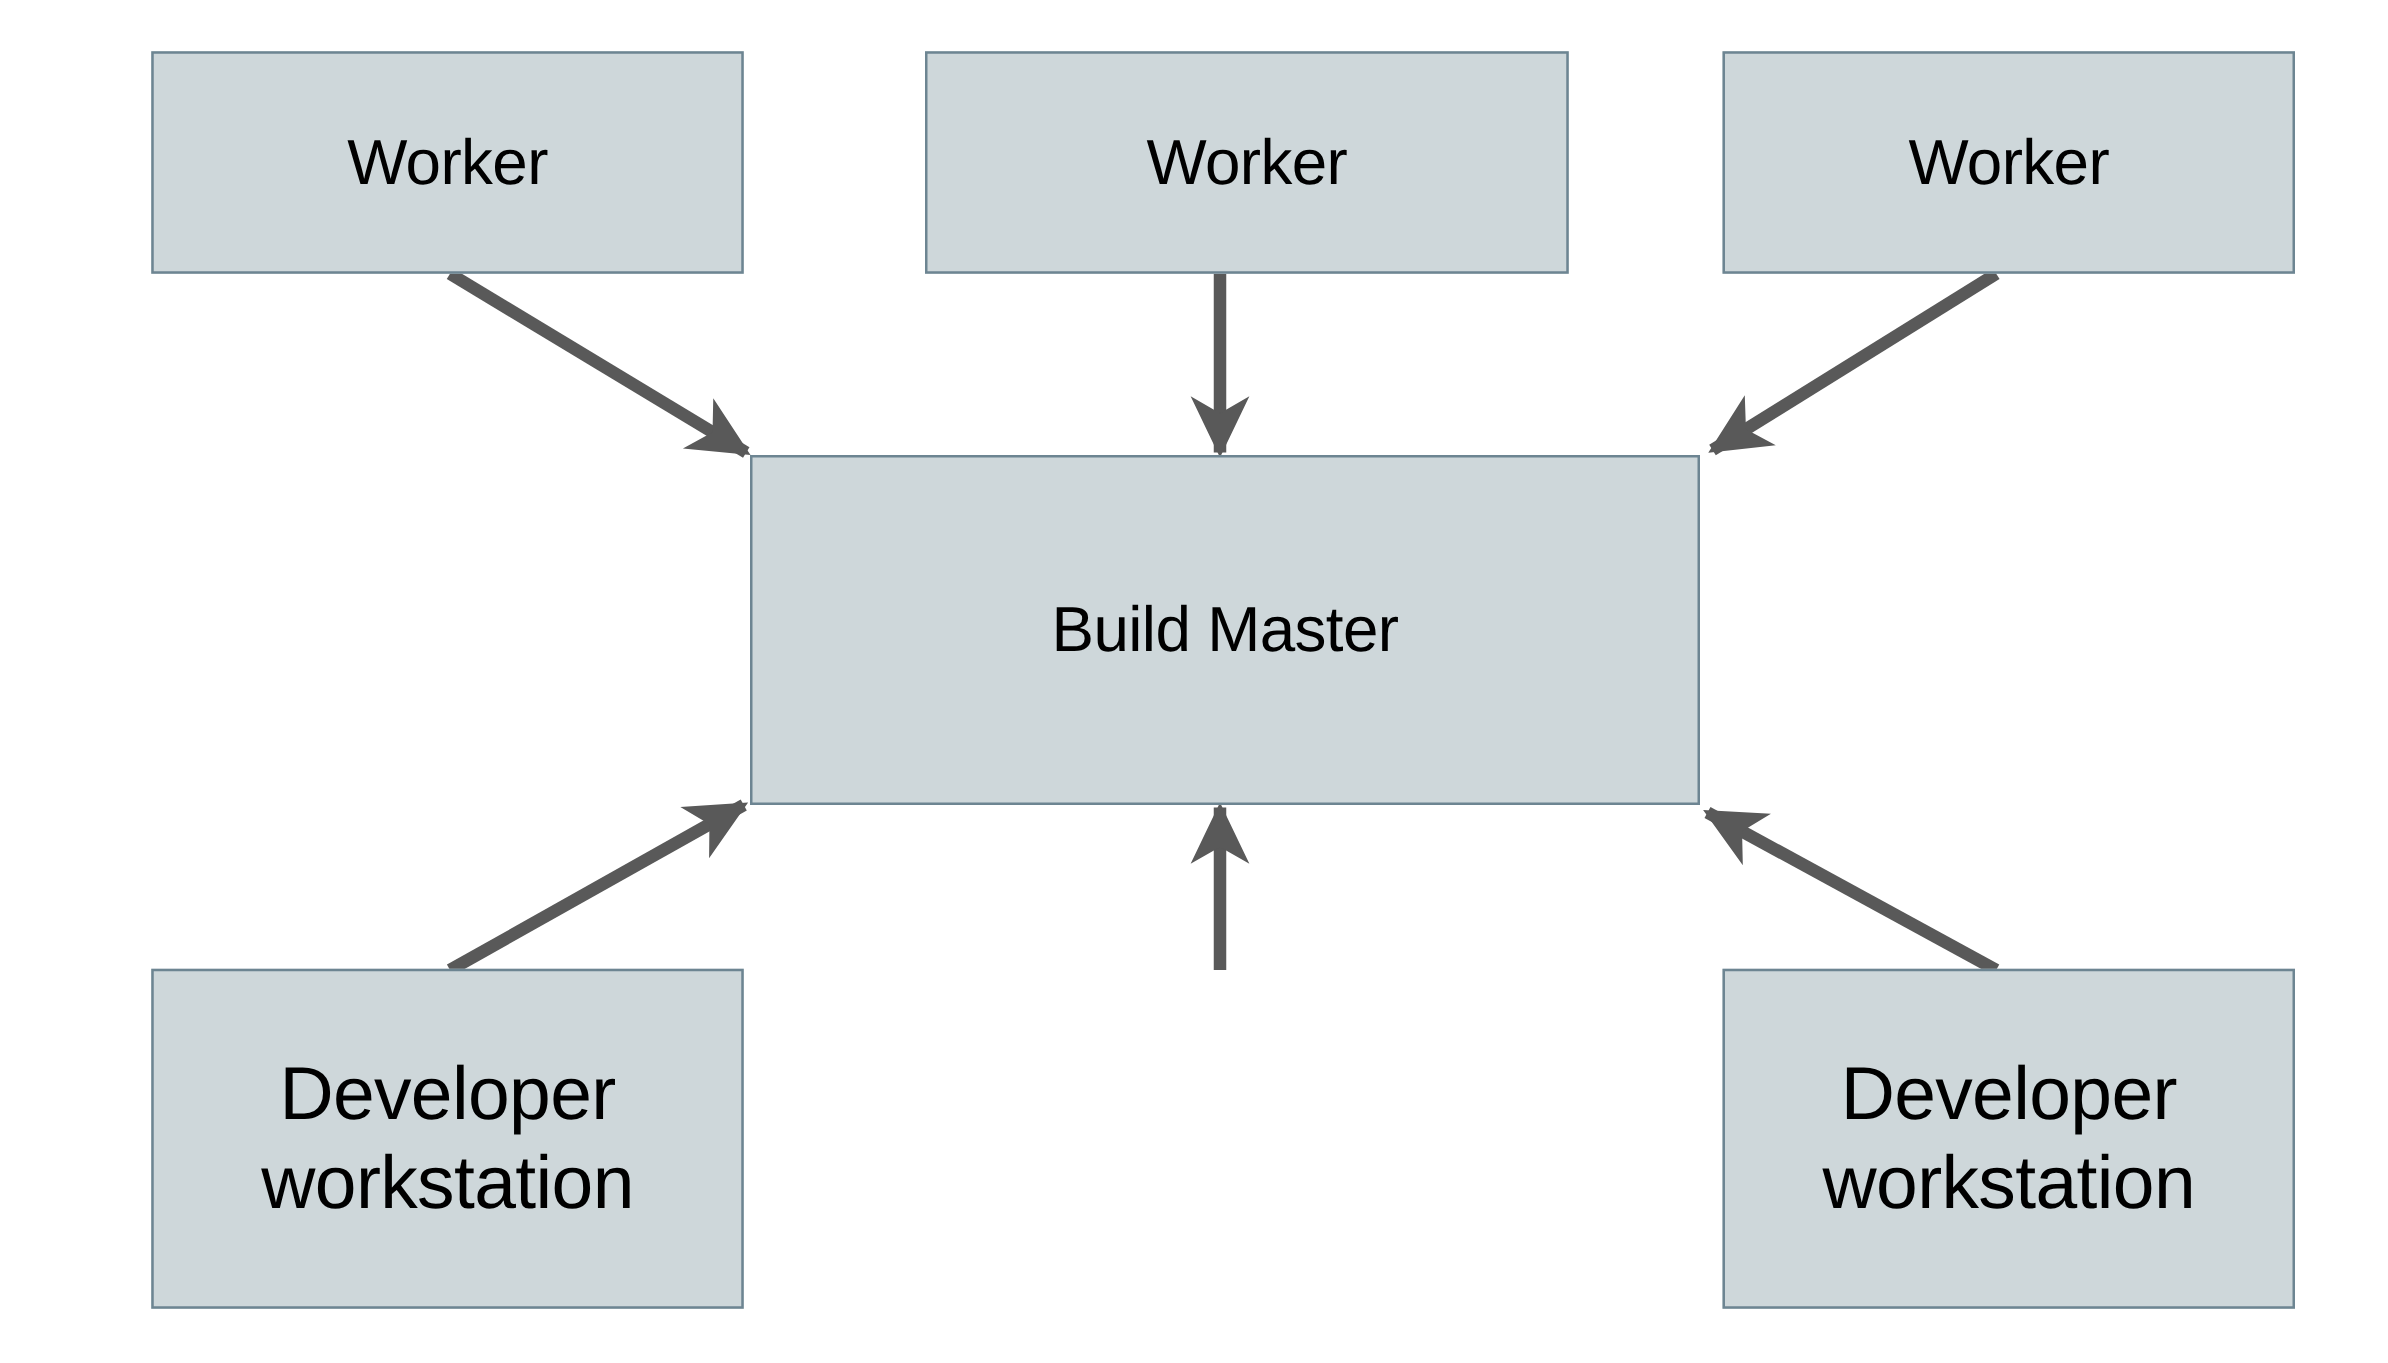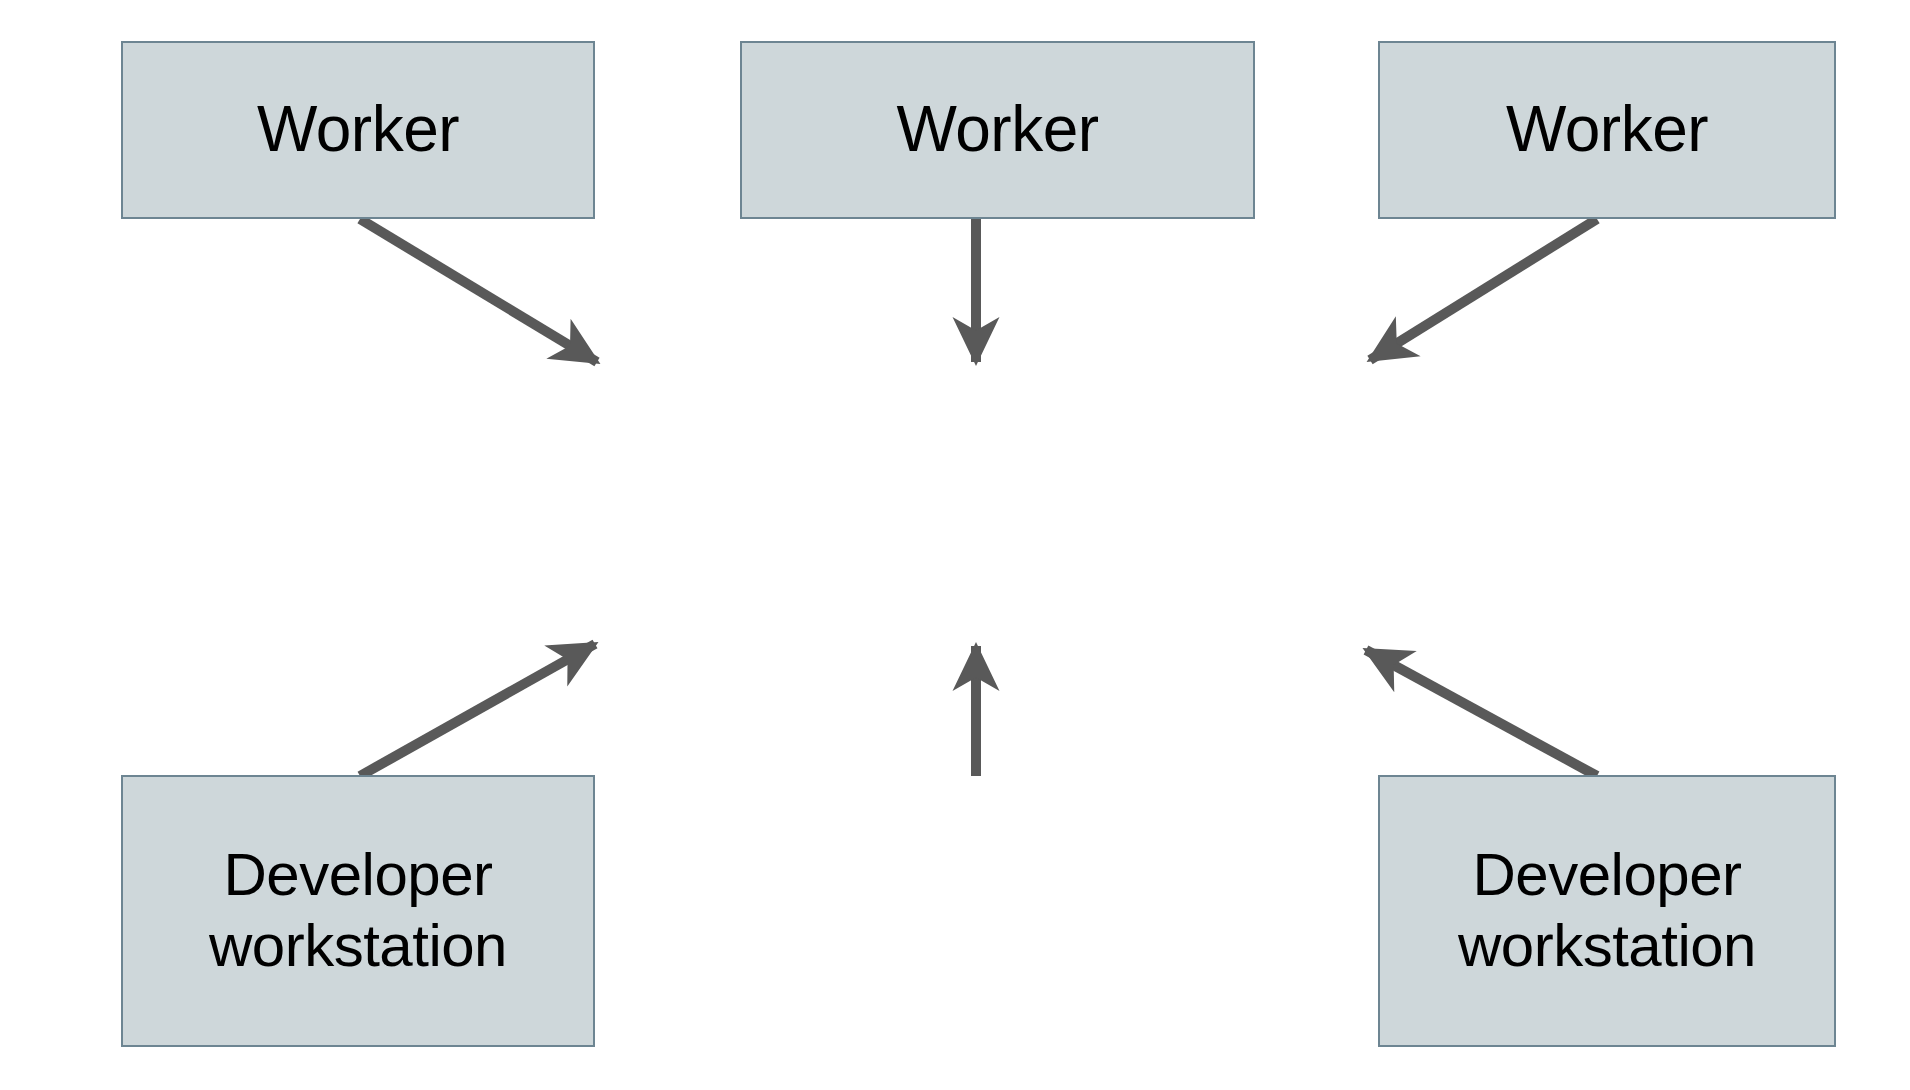--- a/index.html
+++ b/index.html
@@ -38,21 +38,21 @@
     text-align: center;
   }
   .node-label {
     color: #000000;
     font-family: "Liberation Sans", sans-serif;
     font-weight: 400;
     letter-spacing: -0.5px;
     white-space: pre-line;
     line-height: 1.18;
   }
-  .label-lg { font-size: 64px; }
+  .label-lg { font-size: 51px; }
   .label-md { font-size: 60px; }
 </style>
 </head>
 <body>
 
 <div id="canvas">
 
   <svg id="edge-layer" viewBox="0 0 1910 1090" width="1910" height="1090" xmlns="http://www.w3.org/2000/svg">
     <defs>
       <marker id="arrowhead" markerWidth="5.2" markerHeight="5.2" refX="4.6" refY="2.6" orient="auto" markerUnits="strokeWidth">
@@ -78,20 +78,23 @@
   </div>
 
   <div class="node" style="left:740px; top:41px; width:515px; height:178px;">
     <span class="node-label label-lg">Worker</span>
   </div>
 
   <div class="node" style="left:1378px; top:41px; width:458px; height:178px;">
     <span class="node-label label-lg">Worker</span>
   </div>
 
+  <div class="node" style="left:600px; top:364px; width:760px; height:280px;">
+    <span class="node-label label-lg">Build Master</span>
+  </div>
 
   <div class="node" style="left:121px; top:775px; width:474px; height:272px;">
     <span class="node-label label-md">Developer
 workstation</span>
   </div>
 
 
   <div class="node" style="left:1378px; top:775px; width:458px; height:272px;">
     <span class="node-label label-md">Developer
 workstation</span>

